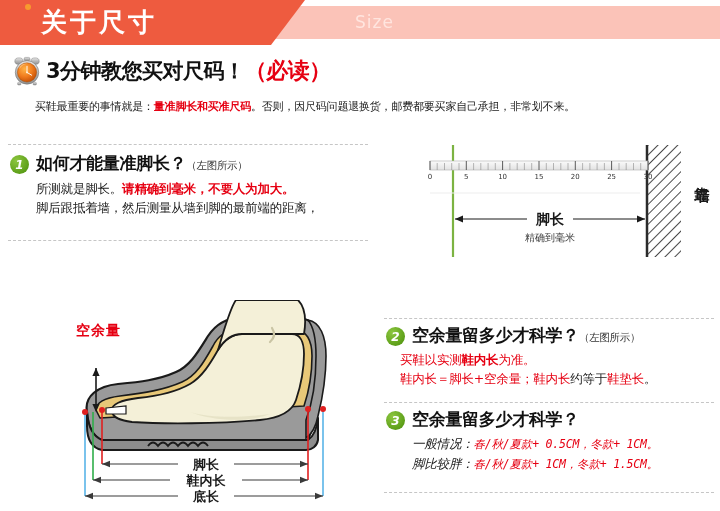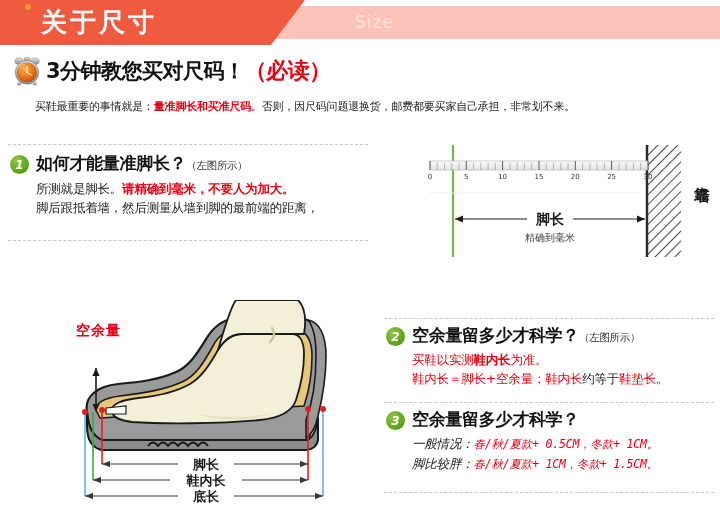--- a/index.html
+++ b/index.html
@@ -146,21 +146,21 @@
     letter-spacing: -0.2px;
     white-space: nowrap;
   }
   .q-body .em { color: #e60012; font-weight: 700; }
   .q-body .red { color: #e60012; }
   .mono { font-family: "DejaVu Sans Mono", "Liberation Mono", monospace; font-size: 11.5px; }
 
   #sec1 { left: 10px; top: 152px; }
   #sec1 .q-body { margin-left: 26px; margin-top: 4px; }
   #sec2 { left: 386px; top: 324px; }
-  #sec2 .q-body { margin-left: 26px; margin-top: 3px; }
+  #sec2 .q-body { margin-left: 14px; margin-top: 3px; }
   #sec3 { left: 386px; top: 408px; }
   #sec3 .q-body { margin-left: 26px; margin-top: 3px; font-style: italic; }
 
   
   .ruler-fig { position: absolute; left: 400px; top: 145px; width: 320px; height: 112px; }
 
   
   .shoe-fig { position: absolute; left: 40px; top: 300px; width: 335px; height: 211px; }
 
   .vlabel {

